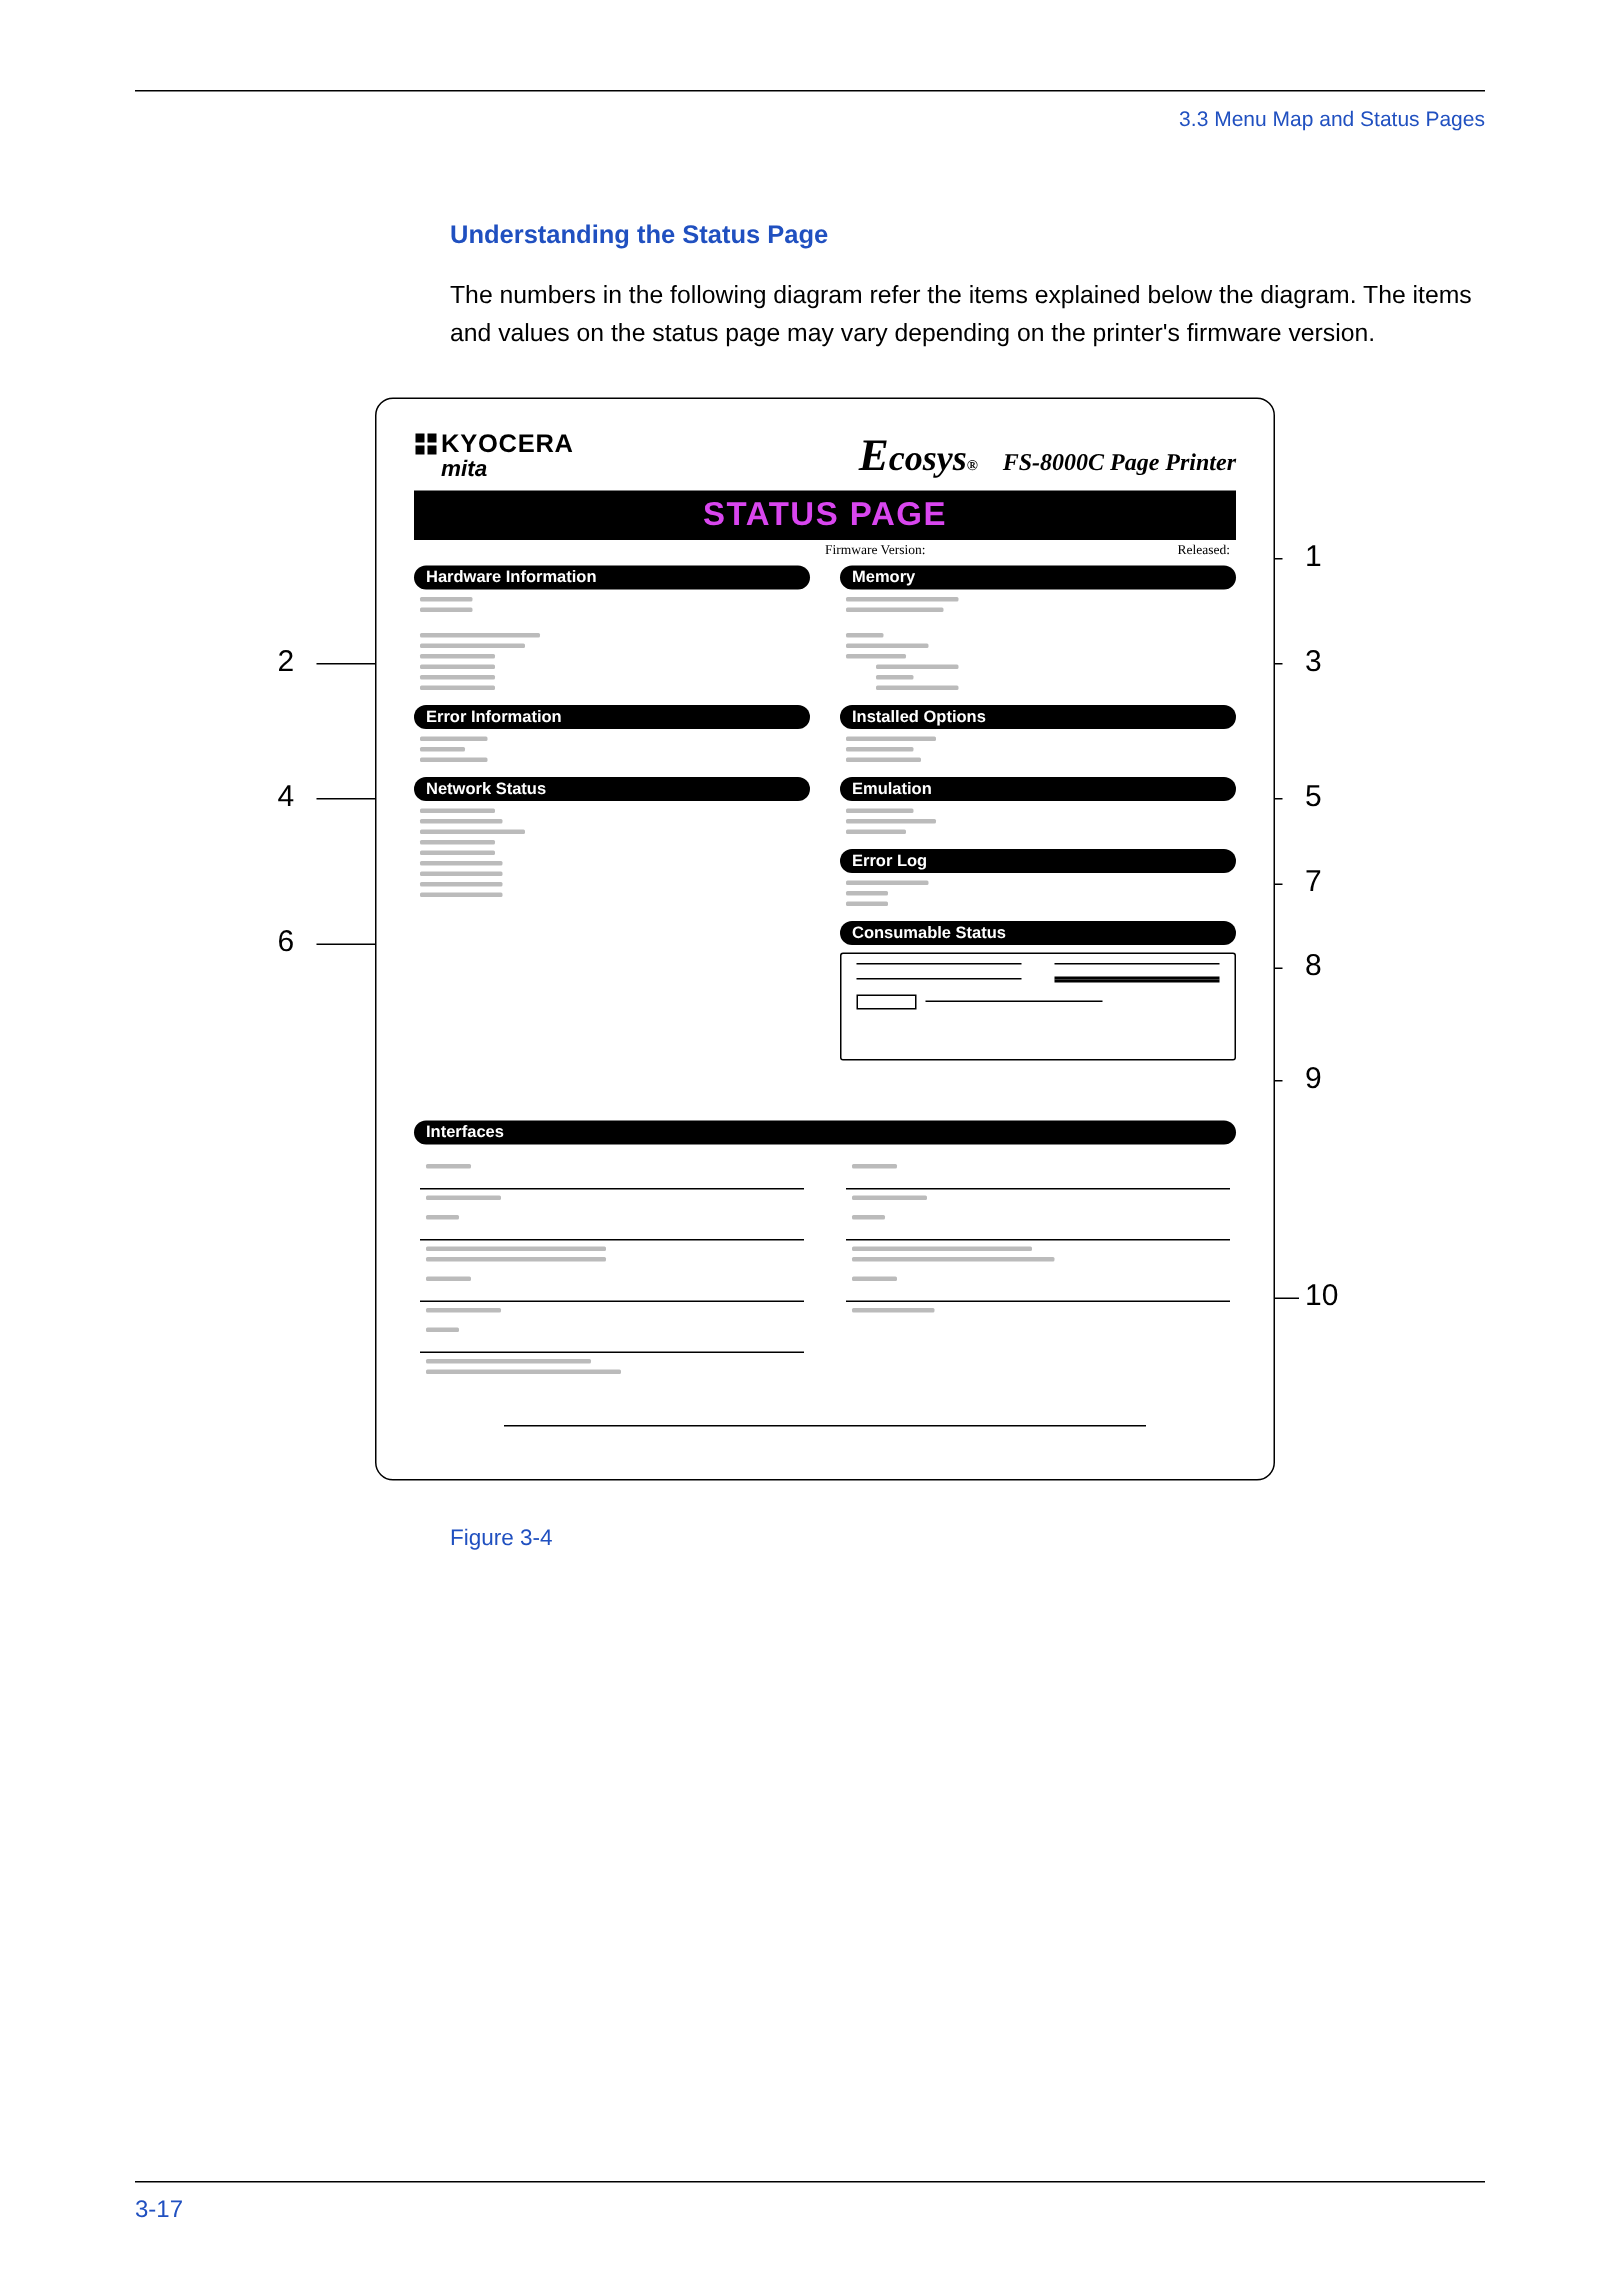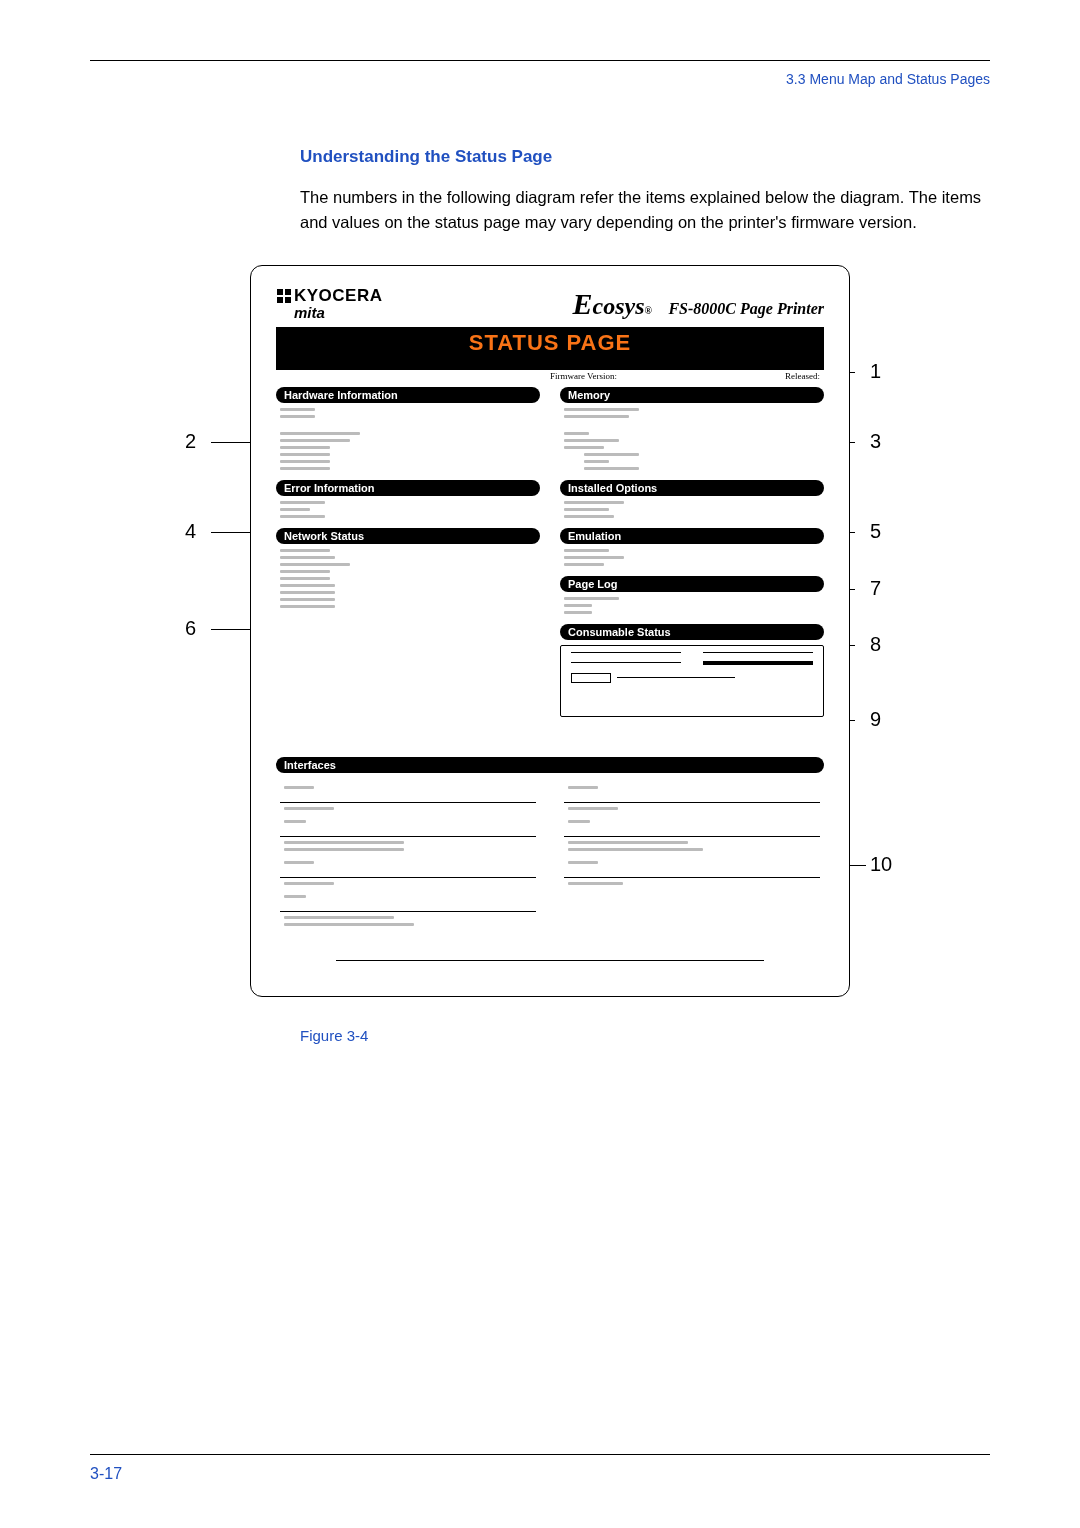--- a/index.html
+++ b/index.html
@@ -89,27 +89,27 @@
   .ecosys .big { font-size: 30px; }
   .model {
     font-family: Georgia, "Times New Roman", serif;
     font-style: italic;
     font-weight: bold;
     font-size: 16px;
     margin-left: 12px;
   }
   .black-bar {
     background: #000;
-    color: #f97316;
+    color: #d946ef;
     text-align: center;
     font-family: Arial, sans-serif;
     font-weight: bold;
     font-size: 22px;
     letter-spacing: 1px;
-    padding: 3px 0 14px 0;
+    padding: 3px 0 4px 0;
     margin-bottom: 1px;
   }
   .subbar {
     display: flex;
     justify-content: space-between;
     font-size: 9px;
     padding: 0 4px 6px 4px;
     font-family: "Times New Roman", serif;
   }
   .subbar-left { margin-left: 270px; }
@@ -342,21 +342,21 @@
           <div class="blob" style="width:50px;"></div>
         </div>
 
         <div class="panel-header">Emulation</div>
         <div class="panel-body">
           <div class="blob" style="width:45px;"></div>
           <div class="blob" style="width:60px;"></div>
           <div class="blob" style="width:40px;"></div>
         </div>
 
-        <div class="panel-header">Page Log</div>
+        <div class="panel-header">Error Log</div>
         <div class="panel-body">
           <div class="blob" style="width:55px;"></div>
           <div class="blob" style="width:28px;"></div>
           <div class="blob" style="width:28px;"></div>
         </div>
 
         <div class="panel-header">Consumable Status</div>
         <div class="consumable-box">
           <div class="gauge-row">
               <div class="gauge-line"></div>

